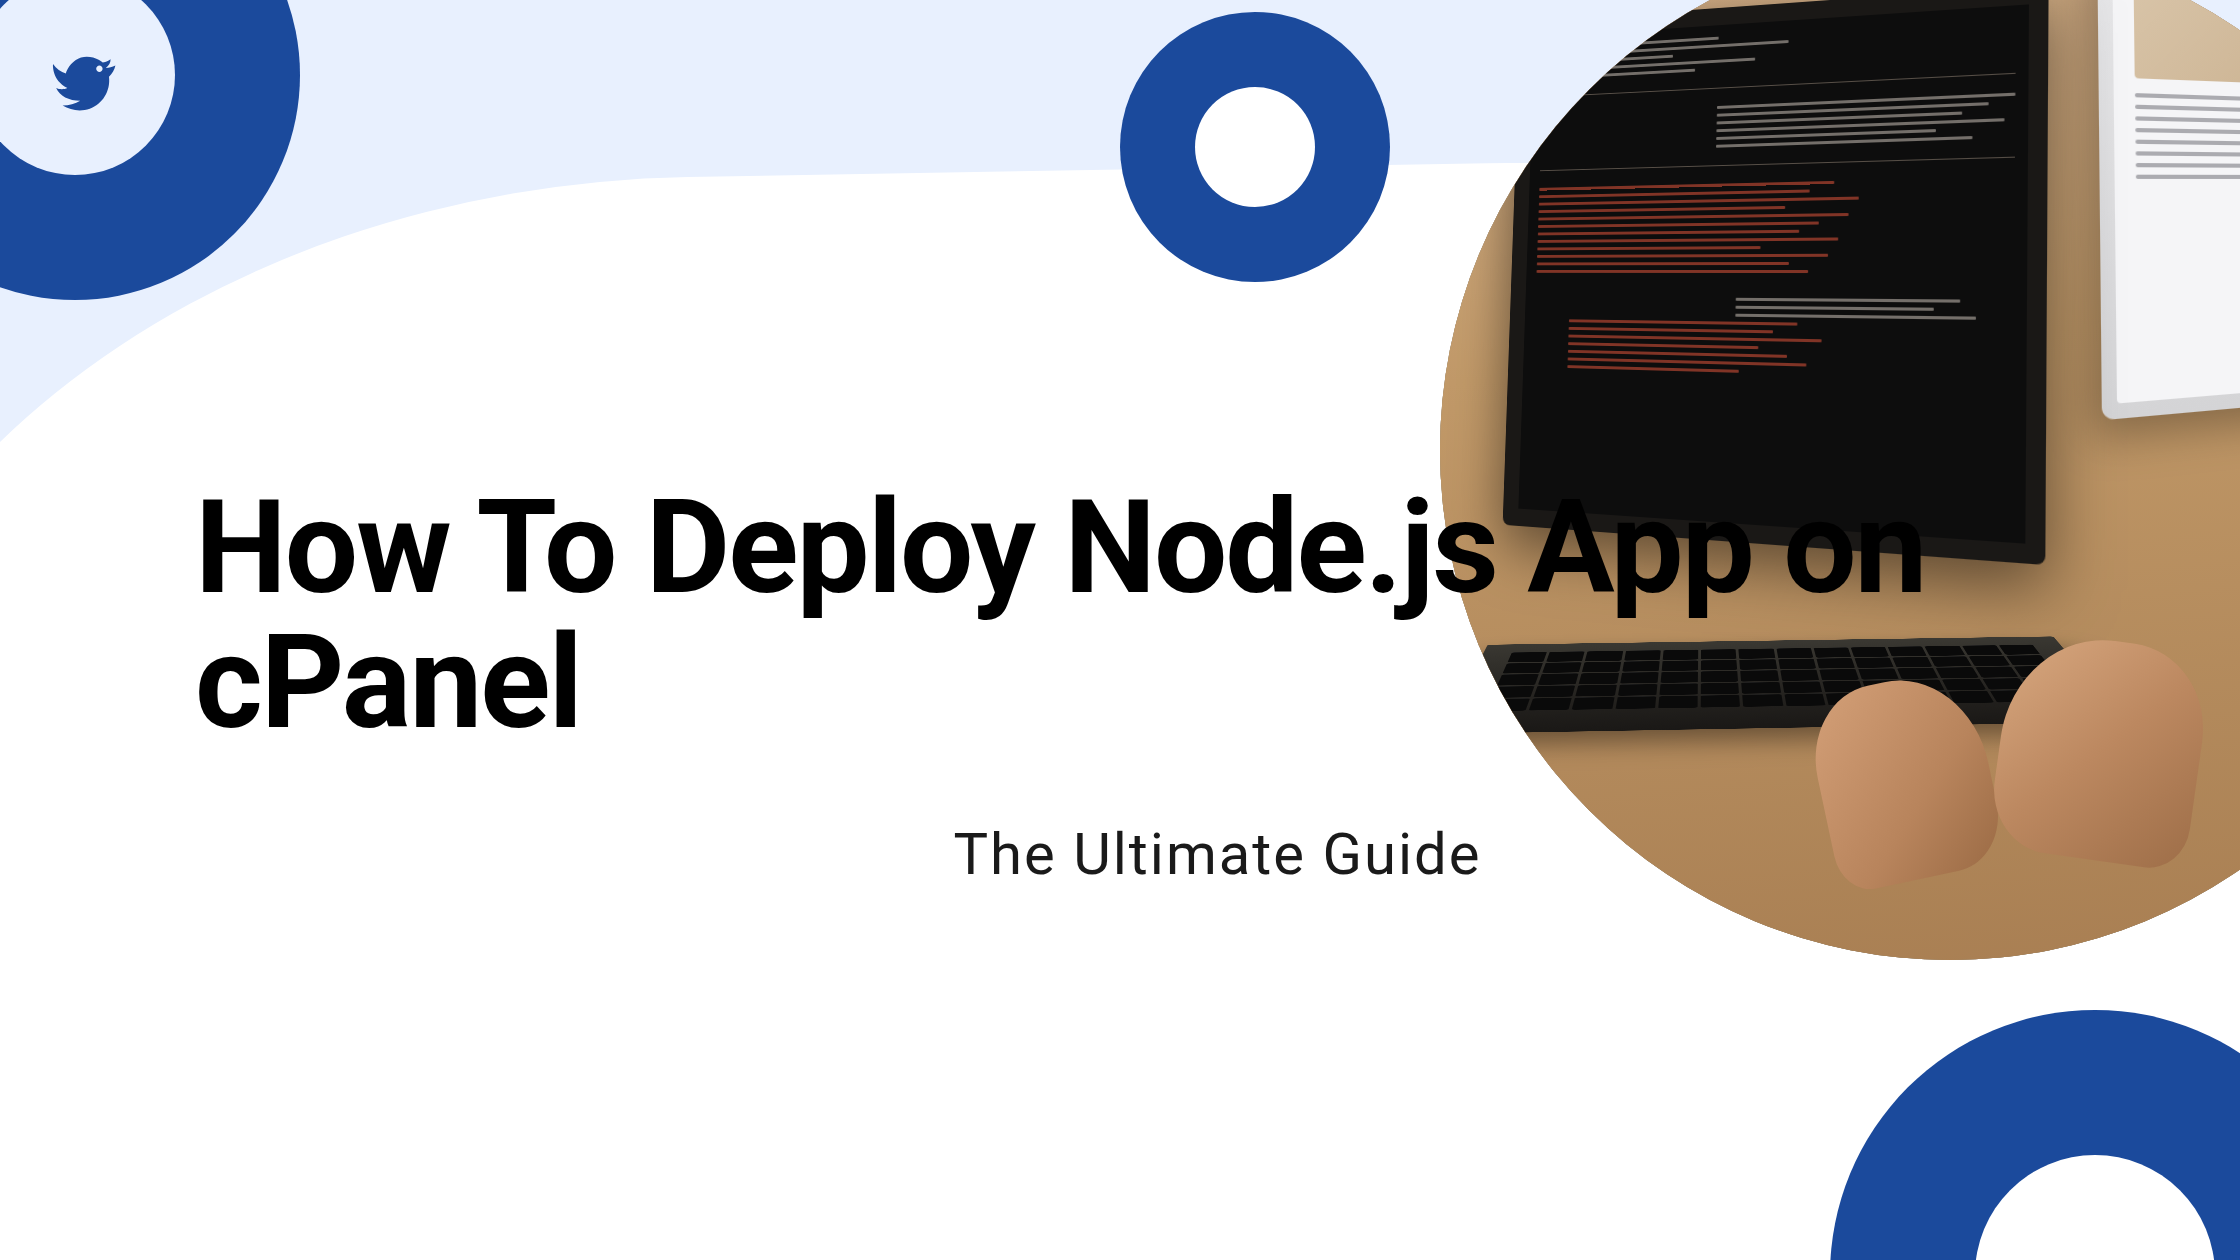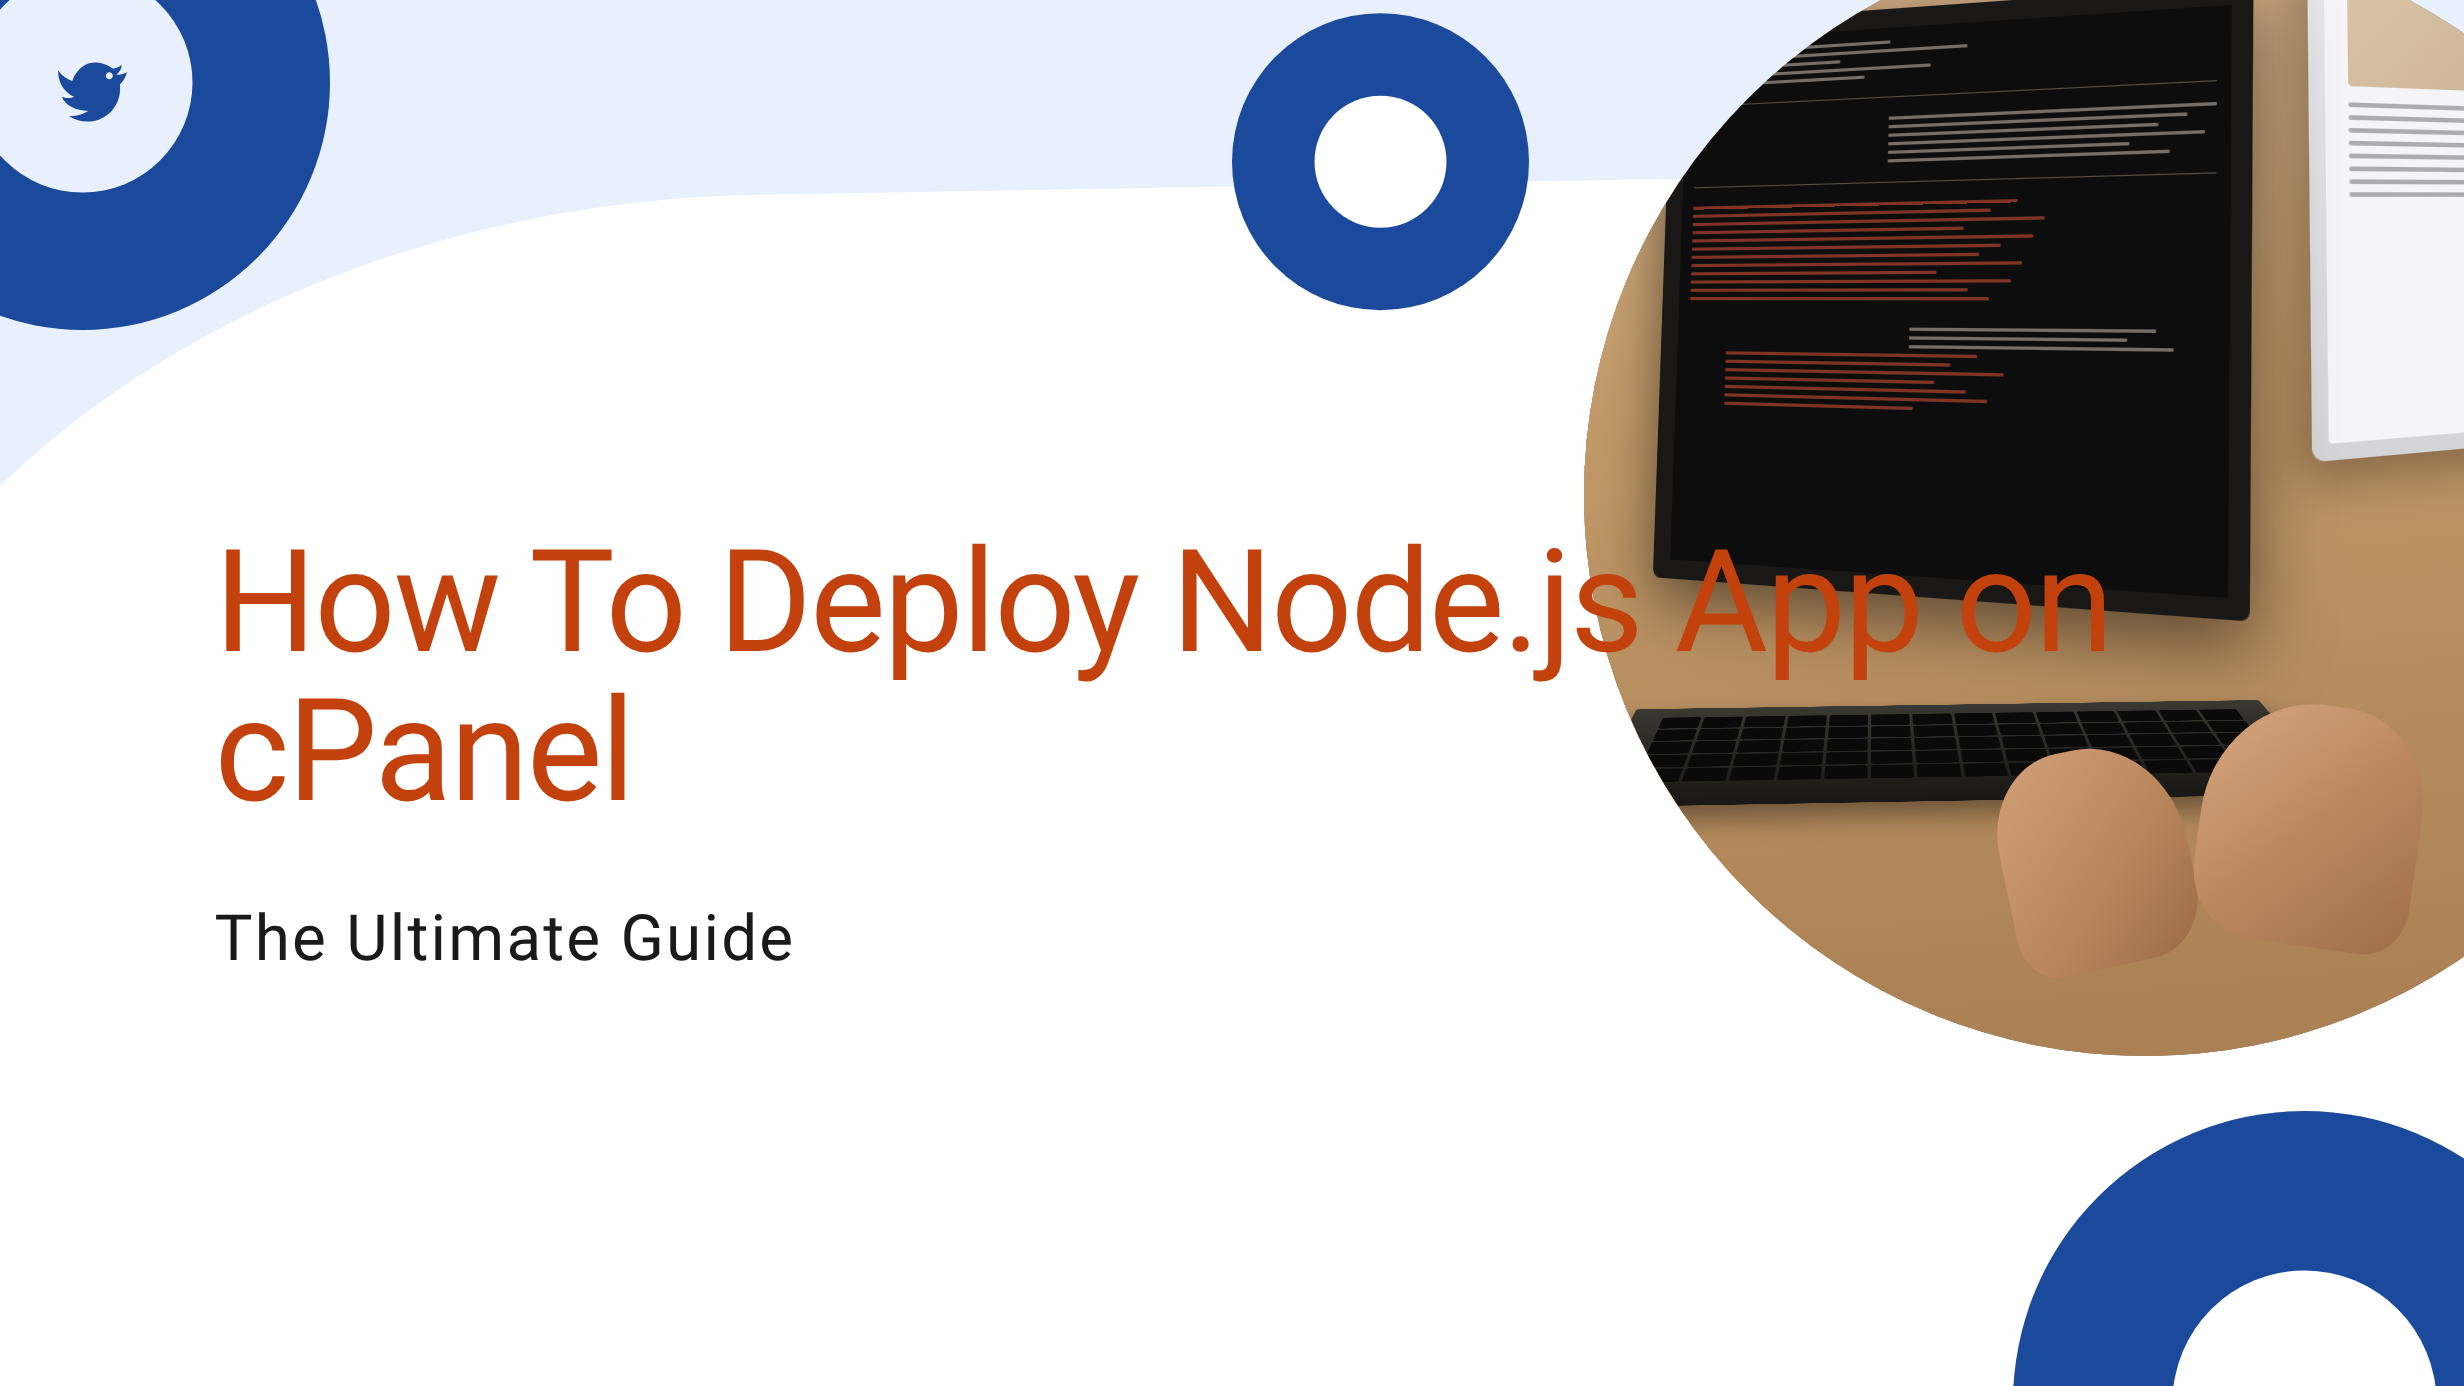--- a/index.html
+++ b/index.html
@@ -111,32 +111,33 @@
     
     .content {
       position: absolute;
       top: 480px;
       left: 195px;
       z-index: 20;
     }
     
     .title {
       font-size: 130px;
-      font-weight: 400;
+      font-weight: 700;
       line-height: 1.04;
-      color: #c2410c;
+      color: #000000;
       letter-spacing: -2px;
       margin-bottom: 70px;
     }
     
     .subtitle {
       font-size: 58px;
       font-weight: 400;
       color: #1a1a1a;
       letter-spacing: 2px;
+      text-align: center;
     }
     
     
     .photo-circle {
       position: absolute;
       top: -60px;
       right: -220px;
       width: 1020px;
       height: 1020px;
       border-radius: 50%;

